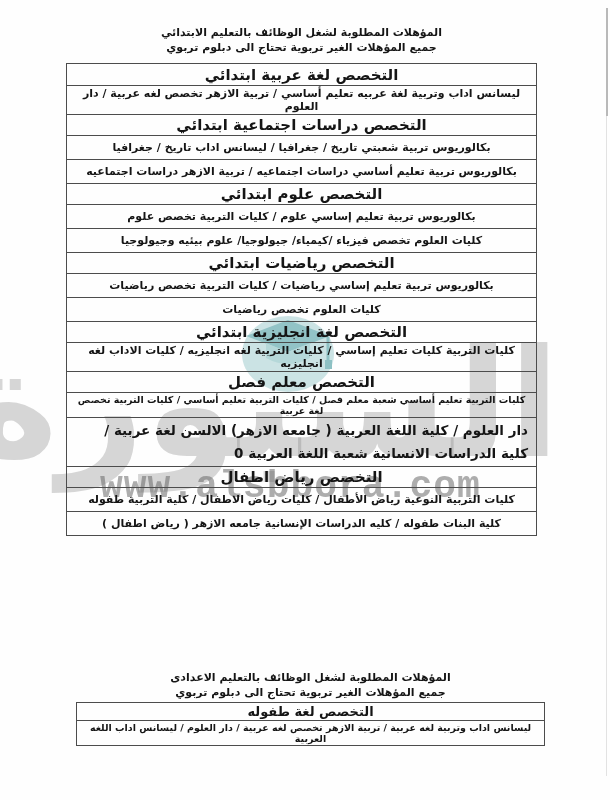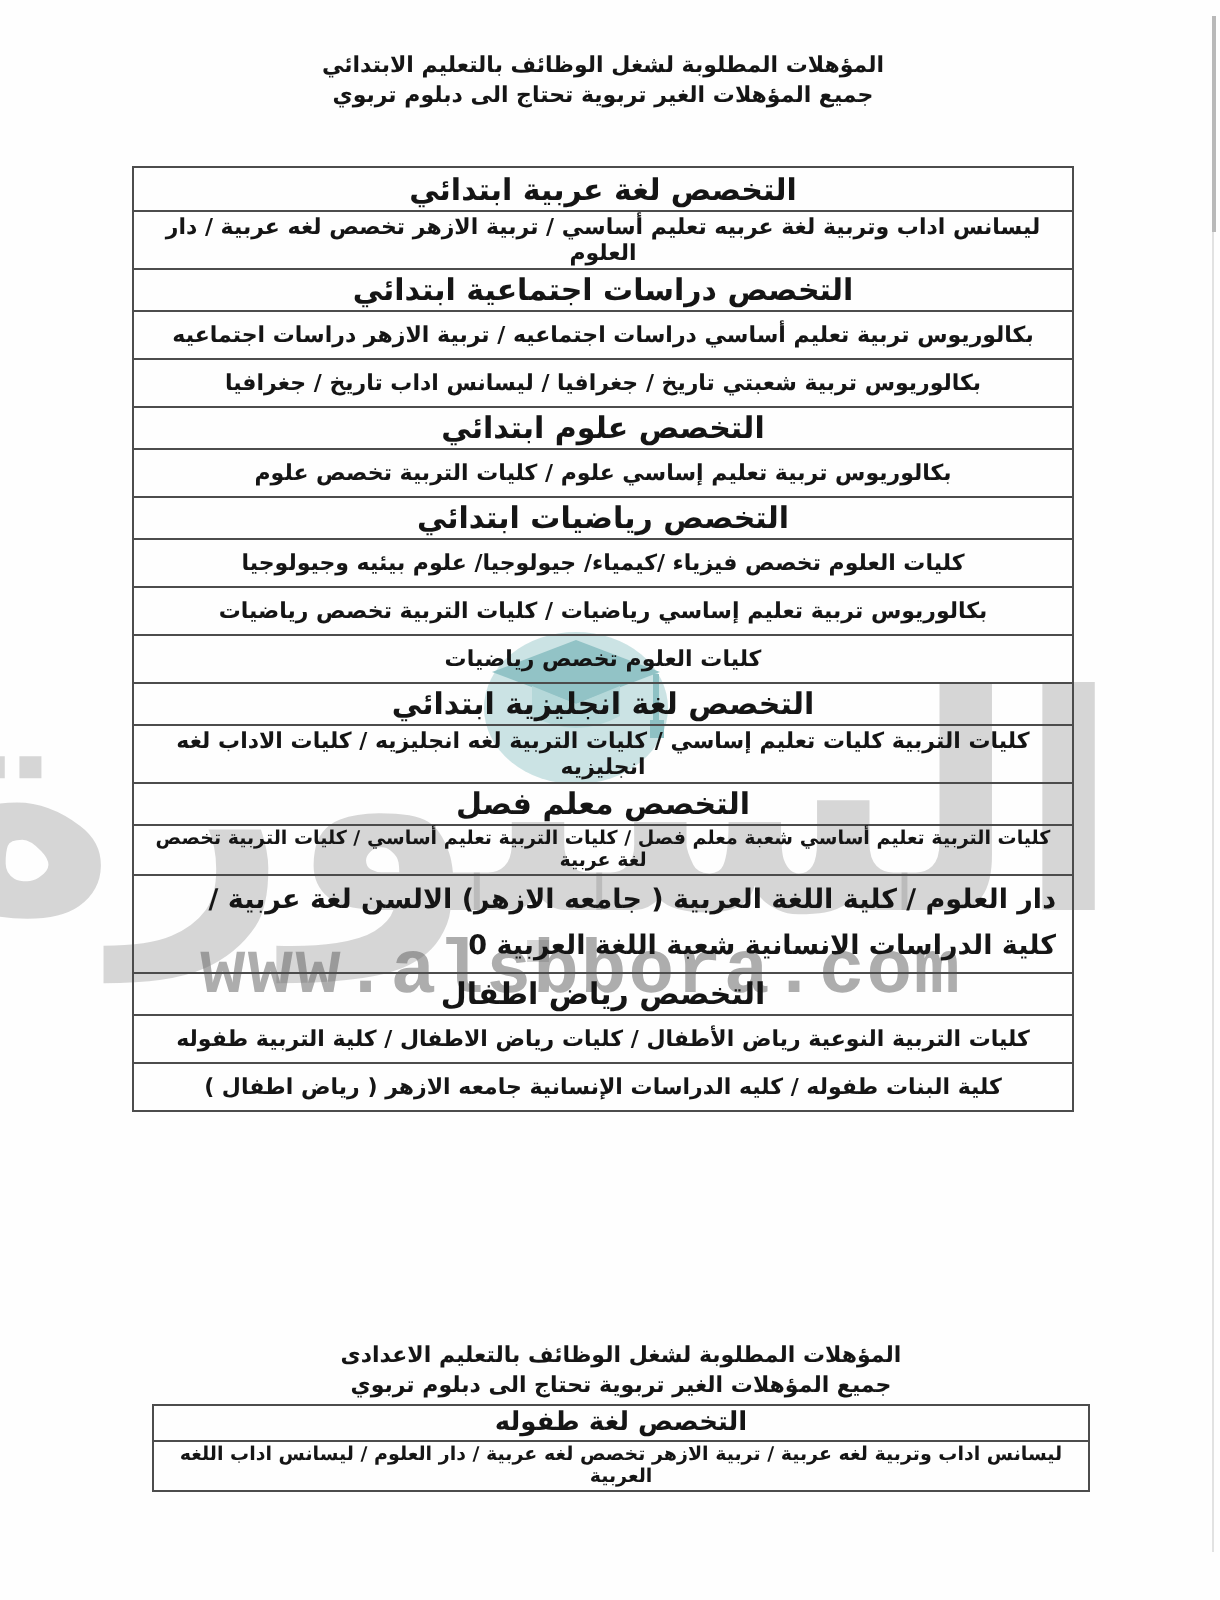--- a/index.html
+++ b/index.html
@@ -44,21 +44,21 @@
   }
   #top-title1{top:26px;}
   #top-title2{top:41px;}
   #bottom-title1{top:671px;left:76px;width:469px;}
   #bottom-title2{top:686px;left:76px;width:469px;}
 
   .doc-table{
     position:absolute;border:1px solid #4c4c4c;background:transparent;
     direction:rtl;
   }
-  #primary-table{left:66px;top:63px;width:469px;margin-top:20px;}
+  #primary-table{left:66px;top:63px;width:469px;}
   #prep-table{left:76px;top:702px;width:467px;}
 
   .trow{
     display:flex;align-items:center;justify-content:center;
     padding:1px 8px;box-sizing:border-box;
     border-top:1px solid #4c4c4c;
     text-align:center;direction:rtl;
   }
   .trow:first-child{border-top:none;}
   .theader{min-height:21px;font-size:15px;font-weight:bold;letter-spacing:0;}
@@ -95,26 +95,26 @@
 
   <div class="content">
 
     <div class="doc-title" id="top-title1">المؤهلات المطلوبة لشغل الوظائف بالتعليم الابتدائي</div>
     <div class="doc-title" id="top-title2">جميع المؤهلات الغير تربوية تحتاج الى دبلوم تربوي</div>
 
     <div class="doc-table" id="primary-table">
         <div class="trow theader">التخصص لغة عربية ابتدائي</div>
         <div class="trow tdata">ليسانس اداب وتربية لغة عربيه تعليم أساسي / تربية الازهر تخصص لغه عربية  / دار العلوم</div>
         <div class="trow theader">التخصص دراسات اجتماعية ابتدائي</div>
+        <div class="trow tdata">بكالوريوس تربية شعبتي تاريخ / جغرافيا / ليسانس اداب تاريخ / جغرافيا</div>
         <div class="trow tdata">بكالوريوس تربية تعليم أساسي دراسات اجتماعيه / تربية الازهر دراسات اجتماعيه</div>
-        <div class="trow tdata">بكالوريوس تربية شعبتي تاريخ / جغرافيا / ليسانس اداب تاريخ / جغرافيا</div>
         <div class="trow theader">التخصص علوم ابتدائي</div>
         <div class="trow tdata">بكالوريوس تربية تعليم إساسي علوم / كليات التربية تخصص علوم</div>
+        <div class="trow tdata">كليات العلوم تخصص فيزياء  /كيمياء/ جيولوجيا/ علوم بيئيه وجيولوجيا</div>
         <div class="trow theader">التخصص رياضيات ابتدائي</div>
-        <div class="trow tdata">كليات العلوم تخصص فيزياء  /كيمياء/ جيولوجيا/ علوم بيئيه وجيولوجيا</div>
         <div class="trow tdata">بكالوريوس تربية تعليم إساسي رياضيات / كليات التربية تخصص رياضيات</div>
         <div class="trow tdata">كليات العلوم تخصص رياضيات</div>
         <div class="trow theader">التخصص لغة انجليزية ابتدائي</div>
         <div class="trow tdata">كليات التربية كليات تعليم إساسي / كليات التربية لغه انجليزيه  / كليات الاداب لغه انجليزيه</div>
         <div class="trow theader">التخصص معلم فصل</div>
         <div class="trow tdata small">كليات التربية تعليم أساسي شعبة  معلم فصل / كليات التربية تعليم أساسي / كليات التربية تخصص لغة عربية</div>
         <div class="trow tdata large">دار العلوم / كلية اللغة العربية ( جامعه الازهر) الالسن لغة عربية / كلية الدراسات الانسانية شعبة اللغة العربية 0</div>
         <div class="trow theader">التخصص رياض اطفال</div>
         <div class="trow tdata">كليات التربية النوعية رياض الأطفال / كليات رياض الاطفال / كلية التربية طفوله</div>
         <div class="trow tdata">كلية البنات طفوله / كليه الدراسات الإنسانية جامعه الازهر ( رياض اطفال )</div>

